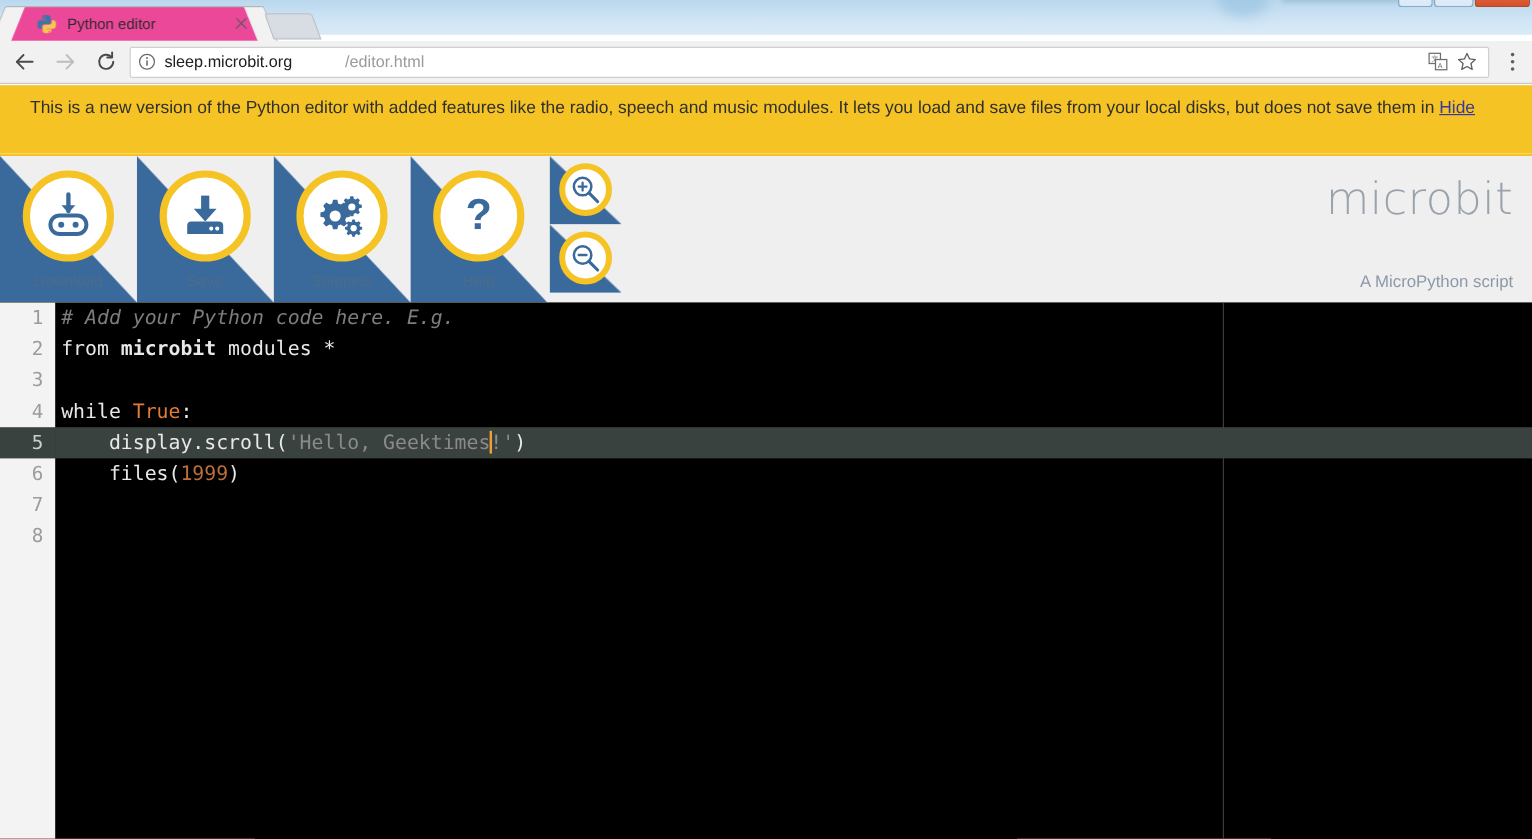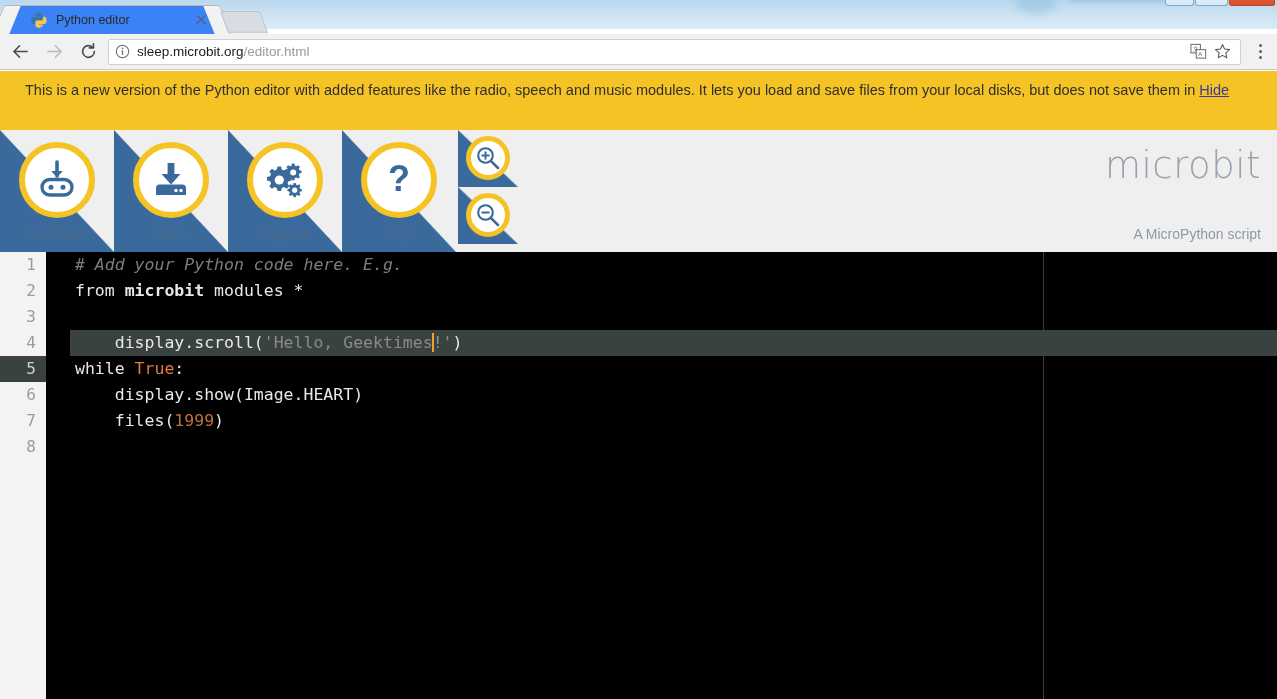--- a/index.html
+++ b/index.html
@@ -42,21 +42,21 @@
     border-color: #b1492a;
   }
 
   
   .tabstrip {
     position: absolute; left: 0; top: 0; width: 1277px; height: 34px;
     pointer-events: none;
   }
   .tab {
     position: absolute; left: 8px; top: 5px; width: 208px; height: 29px;
-    background: #3b82f6;
+    background: #ec4899;
     border: 1px solid #b4b4b4; border-bottom: none;
     border-radius: 2px 2px 0 0;
     transform: perspective(40px) rotateX(0deg);
     display: flex; align-items: center;
     pointer-events: auto;
   }
   .tab:before, .tab:after {
     content: ""; position: absolute; bottom: -1px; width: 16px; height: 29px;
     background: #f2f2f2;
   }
@@ -98,21 +98,21 @@
     cursor: pointer; flex: none;
   }
   .nav-btn svg { display: block; }
   .omnibox {
     flex: 1; height: 26px; margin: 0 8px 0 6px;
     background: #ffffff; border: 1px solid #cfcfcf; border-radius: 2px;
     display: flex; align-items: center; padding: 0 6px;
   }
   .info-icon { width: 15px; height: 15px; flex: none; margin-right: 7px; }
   .url { font-size: 13.5px; color: #202020; white-space: nowrap; }
-  .url .path { color: #9a9a9a; }
+  .url .path { color: #9a9a9a; margin-left: 44px; }
   .omni-right { display: flex; align-items: center; margin-left: auto; }
   .icon-btn { width: 24px; height: 24px; display: flex; align-items: center; justify-content: center; cursor: pointer; flex: none; }
   .dots { width: 22px; height: 24px; margin-right: 6px; display: flex; flex-direction: column; align-items: center; justify-content: center; cursor: pointer; flex: none; }
   .dots i { width: 3px; height: 3px; border-radius: 50%; background: #5f5f5f; margin: 1.3px 0; display: block; }
 
   
   .banner {
     position: absolute; left: 0; top: 71px; width: 1277px; height: 57px;
     background: #f5c324;
     padding: 9px 14px 0 25px;
@@ -180,21 +180,21 @@
   }
   .gutter {
     position: absolute; left: 0; top: 0; width: 46px; height: 100%;
     background: #f3f3f3;
   }
   .gutter .ln {
     height: 26px; line-height: 26px; text-align: right;
     padding-right: 10px; color: #9b9b9b; font-size: 16px;
   }
   .gutter .ln.active { background: #3a423f; color: #c9d1ce; }
-  .code-area { position: absolute; left: 46px; top: 0; right: 0; height: 100%; margin-left: 24px; }
+  .code-area { position: absolute; left: 46px; top: 0; right: 0; height: 100%; }
   .ruler {
     position: absolute; left: 973px; top: 0; width: 1px; height: 100%;
     background: #3b3b3b;
   }
   .code-line {
     position: relative; height: 26px; line-height: 26px;
     padding-left: 5px; white-space: pre; color: #e8e8e8; z-index: 2;
   }
   .code-line.active { background: #3a423f; }
   .tok-comment { color: #7d7d7d; font-style: italic; }
@@ -398,23 +398,22 @@
 
   <div class="code-area">
     <div class="ruler"></div>
 
     <div class="code-line"><span class="tok-comment"># Add your Python code here. E.g.</span></div>
 
     <div class="code-line"><span class="tok-keyword">from </span><span class="tok-bold">microbit</span><span> modules *</span></div>
 
     <div class="code-line"><span>&nbsp;</span></div>
 
+    <div class="code-line"><span>while </span><span class="tok-builtin">True</span><span>:</span></div>
+
     <div class="code-line active"><span>    display.scroll(</span><span class="tok-string">'Hello, Geektimes</span><span class="caret"></span><span class="tok-string">!'</span><span>)</span></div>
 
-    <div class="code-line"><span>while </span><span class="tok-builtin">True</span><span>:</span></div>
-
-    <div class="code-line"><span>    display.show(Image.HEART)</span></div>
 
     <div class="code-line"><span>    files(</span><span class="tok-number">1999</span><span>)</span></div>
 
     <div class="code-line"><span>&nbsp;</span></div>
   </div>
 </div>
 
 </body></html>

